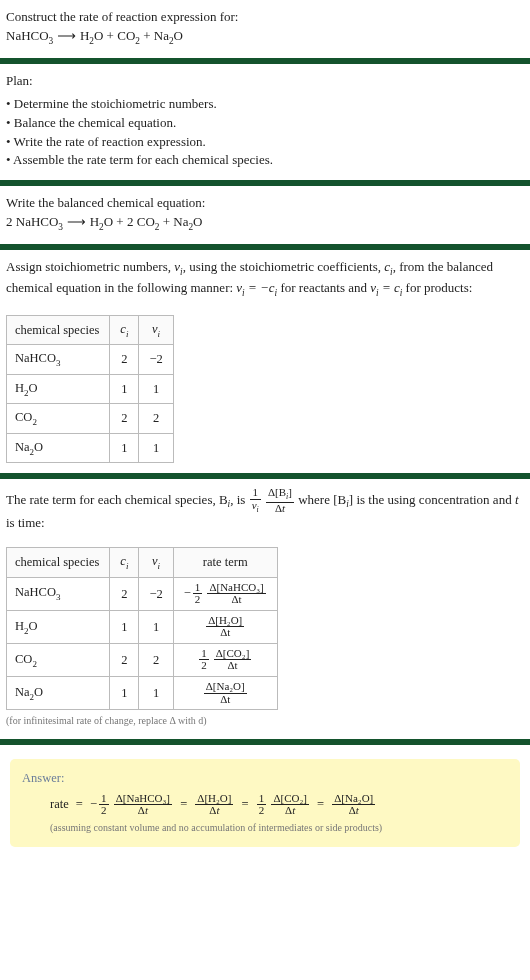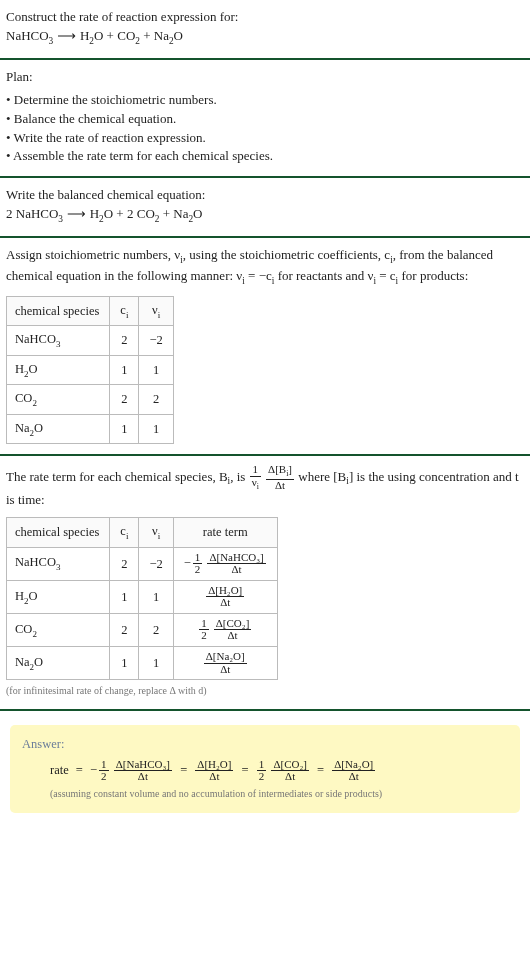--- a/index.html
+++ b/index.html
@@ -5,32 +5,32 @@
   * { box-sizing: border-box; margin: 0; padding: 0; }
   body {
     font-family: Georgia, 'Times New Roman', serif;
     font-size: 13px;
     color: #222;
     background: #fff;
     width: 530px;
     line-height: 1.45;
   }
   .section {
-    border-bottom: 2px solid #14532d;
+    border-bottom: 6px solid #14532d;
     padding: 8px 6px 10px 6px;
   }
   .section:last-child { border-bottom: none; }
   .eqn { font-family: Georgia, serif; }
   sub { font-size: 0.72em; vertical-align: sub; }
   .arrow { padding: 0 4px; }
   .plan-list { margin-top: 4px; }
   .plan-list div::before { content: "• "; }
   table.data {
     border-collapse: collapse;
-    margin-top: 7px;
+    margin-top: 14px;
     font-size: 12.5px;
   }
   table.data th, table.data td {
     border: 1px solid #bbb;
     padding: 4px 10px;
     text-align: center;
     font-weight: normal;
   }
   table.data th { background: #fafafa; }
   .notelight { color: #777; font-size: 10px; margin-top: 4px; }
@@ -48,21 +48,21 @@
     text-align: center;
     font-size: 11px;
     line-height: 1.05;
     padding: 0 1px;
   }
   .frac .num { display: block; border-bottom: 1px solid #222; padding: 0 2px; }
   .frac .den { display: block; padding: 0 2px; }
   .minus { padding-right: 1px; }
   .rateexpr { white-space: nowrap; font-size: 12.5px; }
   .rateexpr .eq { padding: 0 4px; }
-  .ital { }
+  .ital { font-style: italic; }
   .chemsp { text-align: left !important; padding-left: 8px !important; }
 </style>
 </head>
 <body>
 
 <div class="section">
   <div>Construct the rate of reaction expression for:</div>
   <div class="eqn">
     NaHCO<sub>3</sub><span class="arrow">⟶</span>H<sub>2</sub>O + CO<sub>2</sub> + Na<sub>2</sub>O
   </div>

